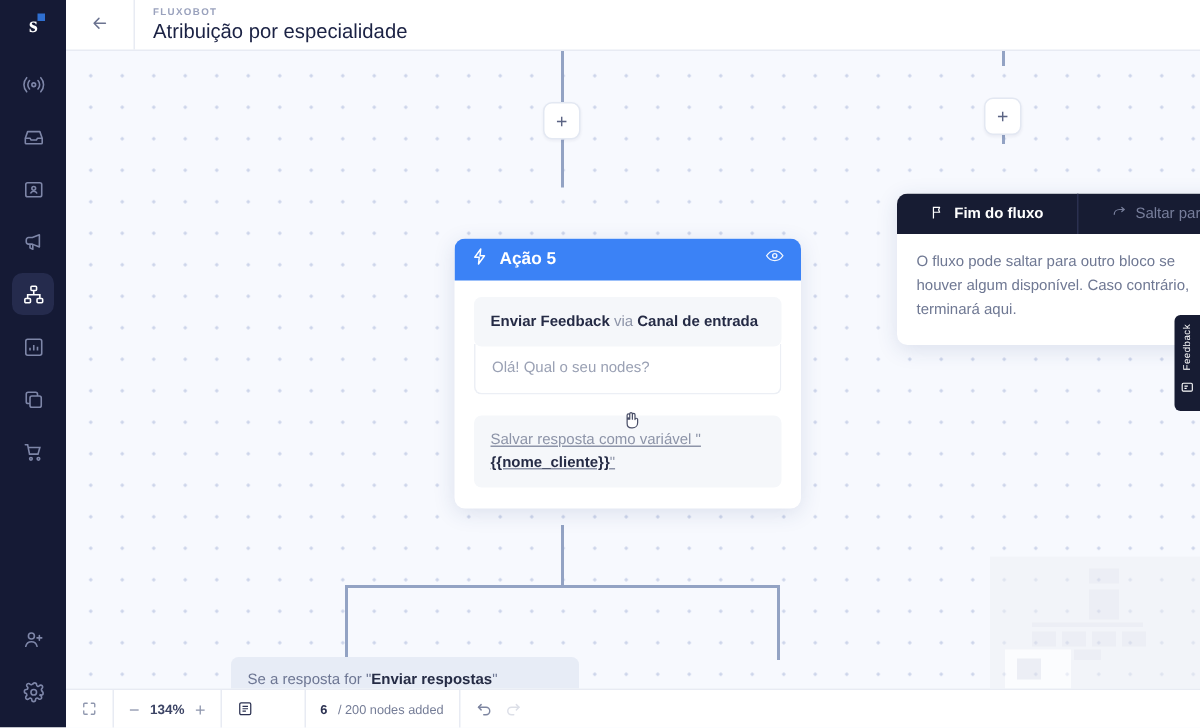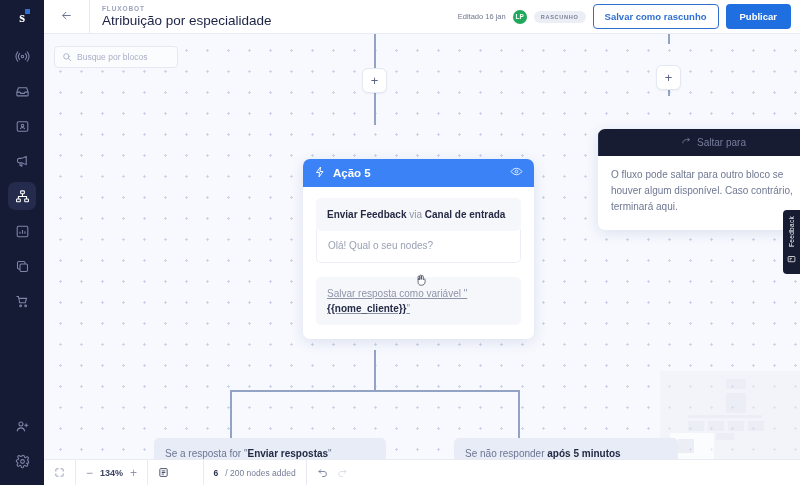--- a/index.html
+++ b/index.html
@@ -322,40 +322,24 @@
         <span>
           <svg width="13" height="13" viewBox="0 0 24 24" fill="none" stroke="currentColor" stroke-width="1.8" stroke-linecap="round" stroke-linejoin="round">
             <path d="M19 12H5M11 6l-6 6 6 6"></path>
           </svg>
         </span>
       </div>
       <div class="title-wrap">
         <div class="breadcrumb">FLUXOBOT</div>
         <div class="page-title">Atribuição por especialidade</div>
       </div>
-      <div class="header-right">
-        <span class="edited">Editado 16 jan</span>
-        <span class="avatar">LP</span>
-        <span class="badge">RASCUNHO</span>
-        <button class="btn-outline">Salvar como rascunho</button>
-        <button class="btn-primary">Publicar</button>
-      </div>
     </div>
 
     <div class="canvas">
 
-      <div class="search-box">
-        <span>
-          <svg width="10" height="10" viewBox="0 0 24 24" fill="none" stroke="#a9b0c6" stroke-width="2.2" stroke-linecap="round">
-            <circle cx="10.5" cy="10.5" r="6.5"></circle>
-              <path d="M15.5 15.5L21 21"></path>
-          </svg>
-        </span>
-        <span class="ph">Busque por blocos</span>
-      </div>
 
       <div class="conn" style="left:330px; top:0px; width:2px; height:35px;"></div>
       <div class="conn" style="left:330px; top:59px; width:2px; height:32px;"></div>
       <div class="plus-btn" style="left:318px; top:34px;">+</div>
 
       <div class="conn" style="left:624px; top:0px; width:2px; height:10px;"></div>
       <div class="conn" style="left:624px; top:56px; width:2px; height:6px;"></div>
       <div class="plus-btn" style="left:612px; top:31px;">
           <span>+</span>
         </div>
@@ -386,38 +370,43 @@
           </div>
           <div class="msg-box">Olá! Qual o seu nodes?</div>
           <div class="blk blk2">
             <span>Salvar resposta como variável "</span><b>{{nome_cliente}}</b><span>"</span>
           </div>
         </div>
       </div>
 
       <div class="end-card">
         <div class="end-tabs">
+          <div class="end-tab">
+            <span>
+              <svg width="11" height="11" viewBox="0 0 24 24" fill="none" stroke="#ffffff" stroke-width="1.8" stroke-linejoin="round">
+                <path d="M5 21V4M5 5h9l-1.5 3.5L14 12H5"></path>
+              </svg>
+            </span>
+            <span>Fim do fluxo</span>
+          </div>
           <div class="end-tab inactive">
             <span>
               <svg width="11" height="11" viewBox="0 0 24 24" fill="none" stroke="#777e9b" stroke-width="1.8" stroke-linecap="round" stroke-linejoin="round">
                 <path d="M4 15c0-4 3-7 8-7h6"></path>
                   <path d="M15 5l3.5 3L15 11"></path>
               </svg>
             </span>
             <span>Saltar para</span>
           </div>
         </div>
         <div class="end-body">O fluxo pode saltar para outro bloco se houver algum disponível. Caso contrário, terminará aqui.</div>
       </div>
 
       <div class="cond" style="left:110px; top:404px; width:232px;">
         <span>Se a resposta for "</span><b>Enviar respostas</b><span>"</span>
-      </div>
-      <div class="cond" style="left:410px; top:404px; width:224px;">
-        <span>Se não responder </span><b>após 5 minutos</b><span></span>
       </div>
 
       <div class="minimap">
         <div class="mm-bar" style="left:66px; top:8px; width:20px; height:10px;"></div>
         <div class="mm-bar" style="left:66px; top:22px; width:20px; height:20px;"></div>
         <div class="mm-bar" style="left:28px; top:44px; width:74px; height:3px;"></div>
         <div class="mm-bar" style="left:28px; top:50px; width:16px; height:10px;"></div>
         <div class="mm-bar" style="left:48px; top:50px; width:16px; height:10px;"></div>
         <div class="mm-bar" style="left:68px; top:50px; width:16px; height:10px;"></div>
         <div class="mm-bar" style="left:88px; top:50px; width:16px; height:10px;"></div>

